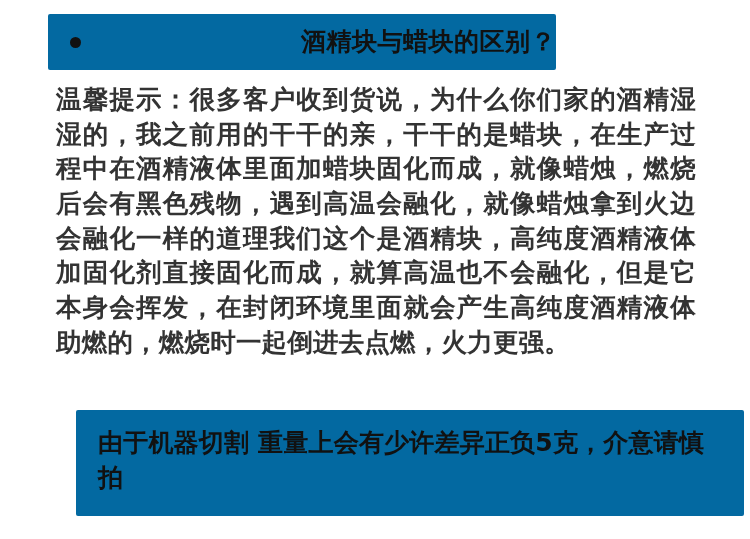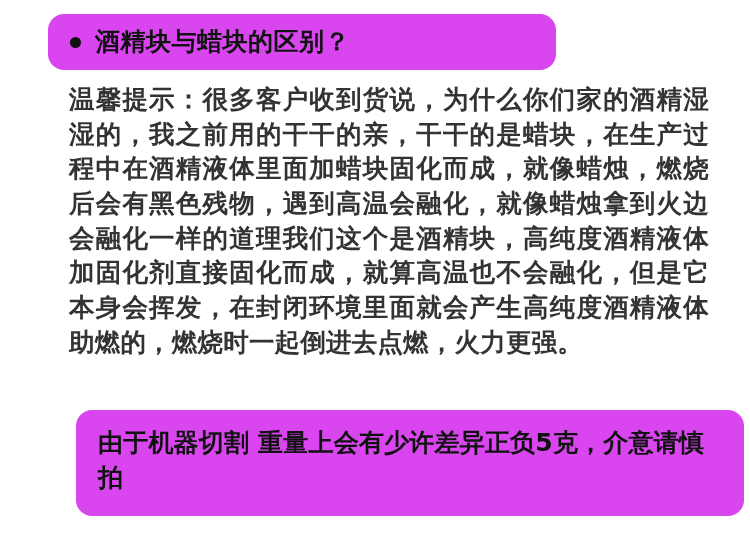--- a/index.html
+++ b/index.html
@@ -14,25 +14,26 @@
     overflow: hidden;
   }
   .page {
     position: relative;
     width: 750px;
     height: 539px;
     box-sizing: border-box;
   }
   .banner {
     position: absolute;
-    background: #d946ef;
-    border-radius: 16px;
+    background: #0369a1;
+    border-radius: 2px;
     box-sizing: border-box;
     display: flex;
     align-items: center;
+    justify-content: space-between;
   }
   .banner-title {
     left: 48px;
     top: 14px;
     width: 508px;
     height: 56px;
     padding-left: 22px;
   }
   .bullet {
     width: 11px;
@@ -44,21 +45,21 @@
   }
   .title-text {
     font-size: 25px;
     font-weight: bold;
     color: #111111;
     line-height: 1.2;
     letter-spacing: 0.5px;
   }
   .body-text {
     position: absolute;
-    left: 69px;
+    left: 56px;
     top: 82px;
     width: 640px;
     font-size: 25.5px;
     font-weight: bold;
     color: #333333;
     line-height: 1.36;
     letter-spacing: 0.2px;
     text-align: justify;
     text-justify: inter-ideograph;
   }

